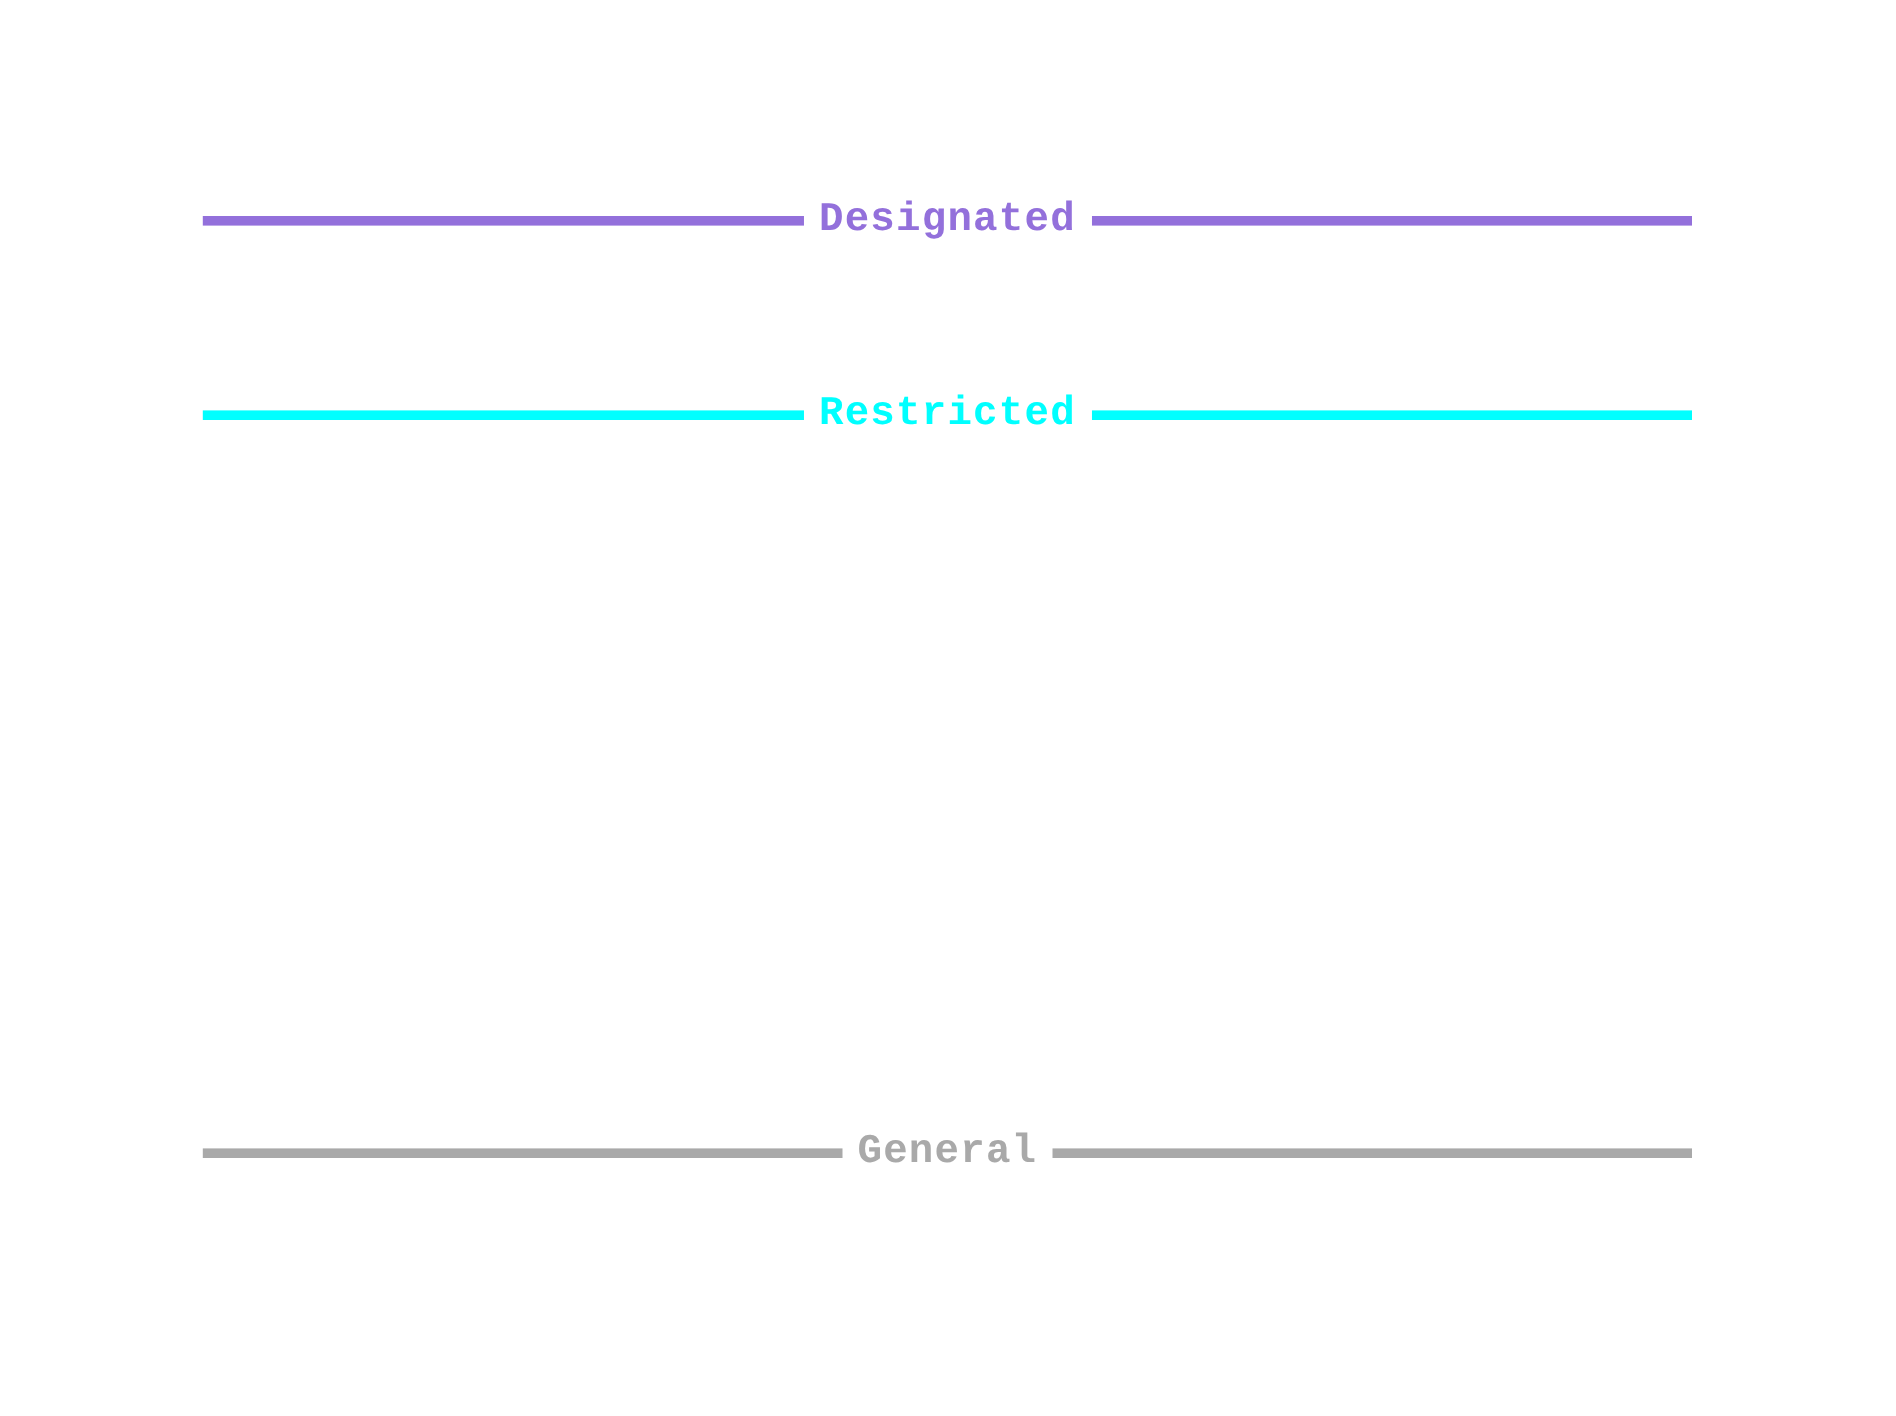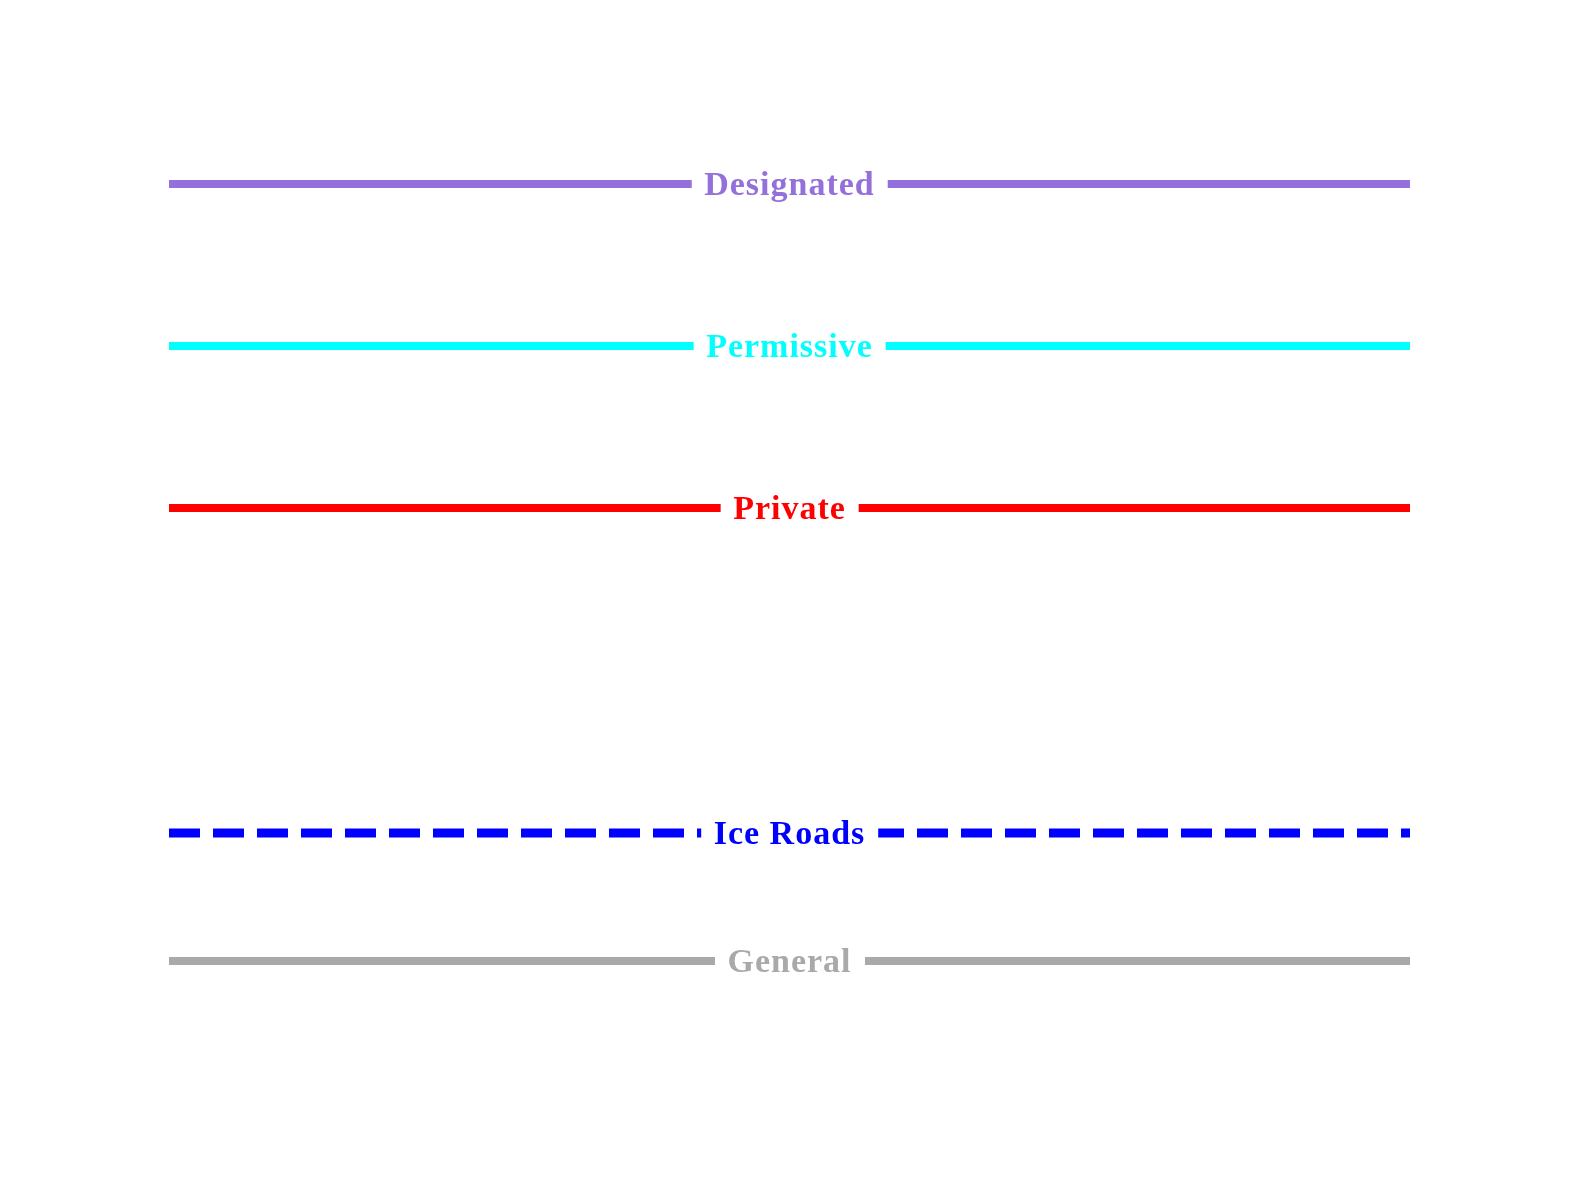--- a/index.html
+++ b/index.html
@@ -6,21 +6,21 @@
     margin: 0;
     padding: 0;
     background: #ffffff;
   }
   .canvas {
     position: relative;
     width: 1580px;
     height: 1180px;
     background: #ffffff;
     overflow: hidden;
-    font-family: Liberation Serif, serif;
+    font-family: Liberation Mono, monospace;
   }
   .row {
     position: absolute;
     left: 169px;
     width: 1241px;
     height: 64px;
     --line-color: #000000;
   }
   .row-0 { top: 152px; }
   .row-1 { top: 314px; }
@@ -69,32 +69,24 @@
 
 <div class="canvas">
 
   <div class="row row-0 solid" style="--line-color: #9370DB;">
     <div class="line"></div>
     <span class="label">Designated</span>
   </div>
 
   <div class="row row-1 solid" style="--line-color: #00FFFF;">
     <div class="line"></div>
-    <span class="label">Permissive</span>
-  </div>
-
-  <div class="row row-2 solid" style="--line-color: #FF0000;">
-    <div class="line"></div>
-    <span class="label">Private</span>
+    <span class="label">Restricted</span>
   </div>
 
 
-  <div class="row row-4 dashed" style="--line-color: #0000FF;">
-    <div class="line"></div>
-    <span class="label">Ice Roads</span>
-  </div>
+
 
   <div class="row row-5 solid" style="--line-color: #A9A9A9;">
     <div class="line"></div>
     <span class="label">General</span>
   </div>
 
 </div>
 
 </body></html>

